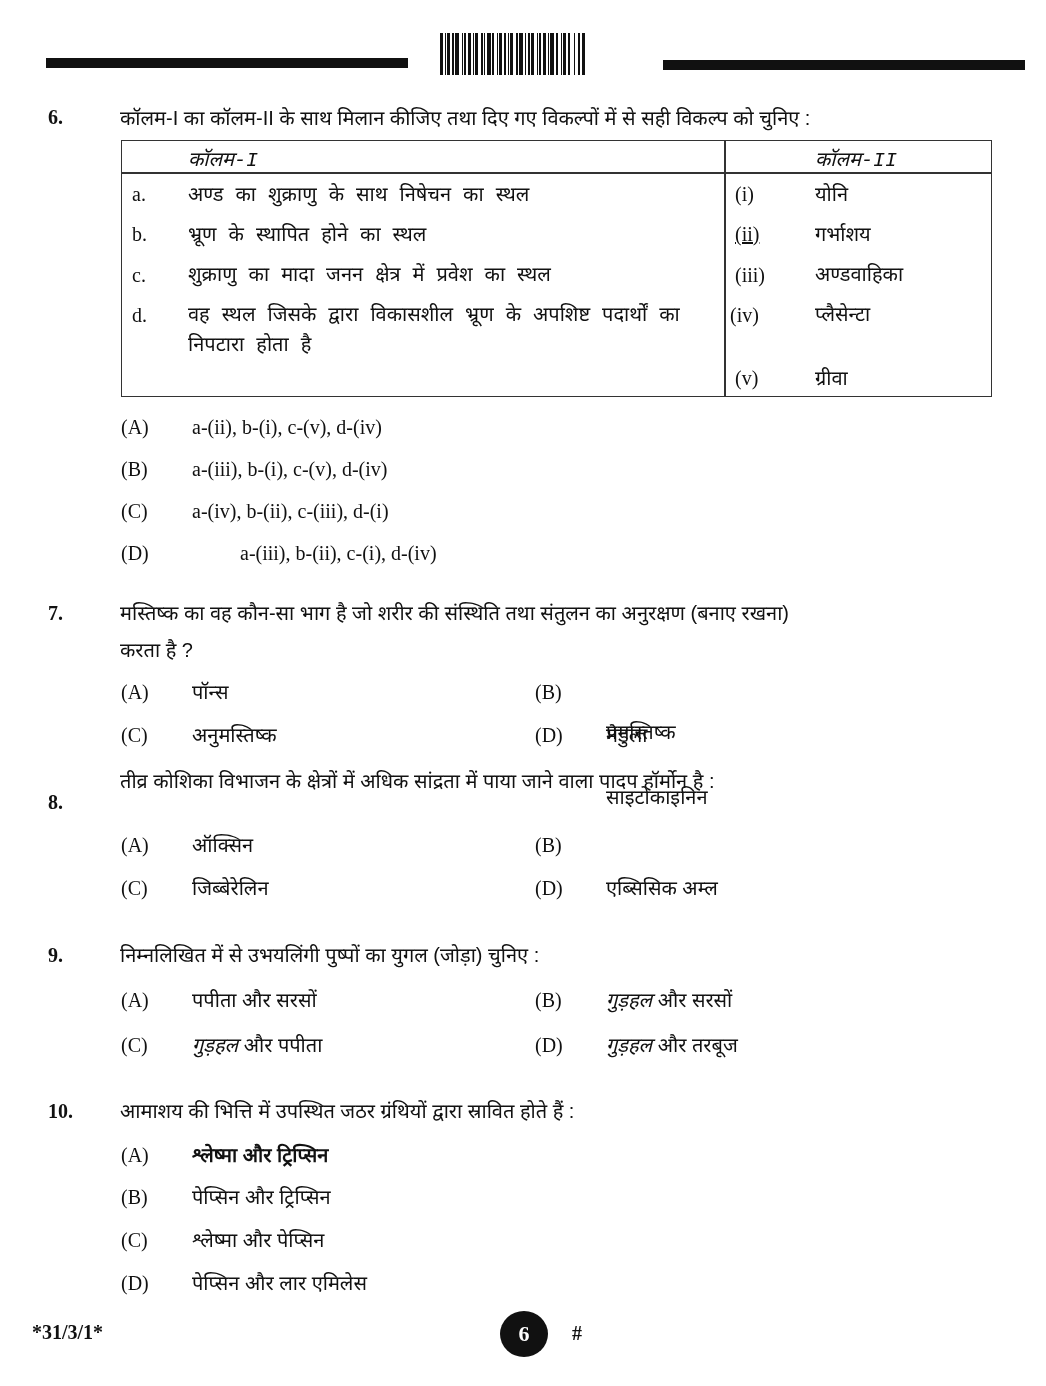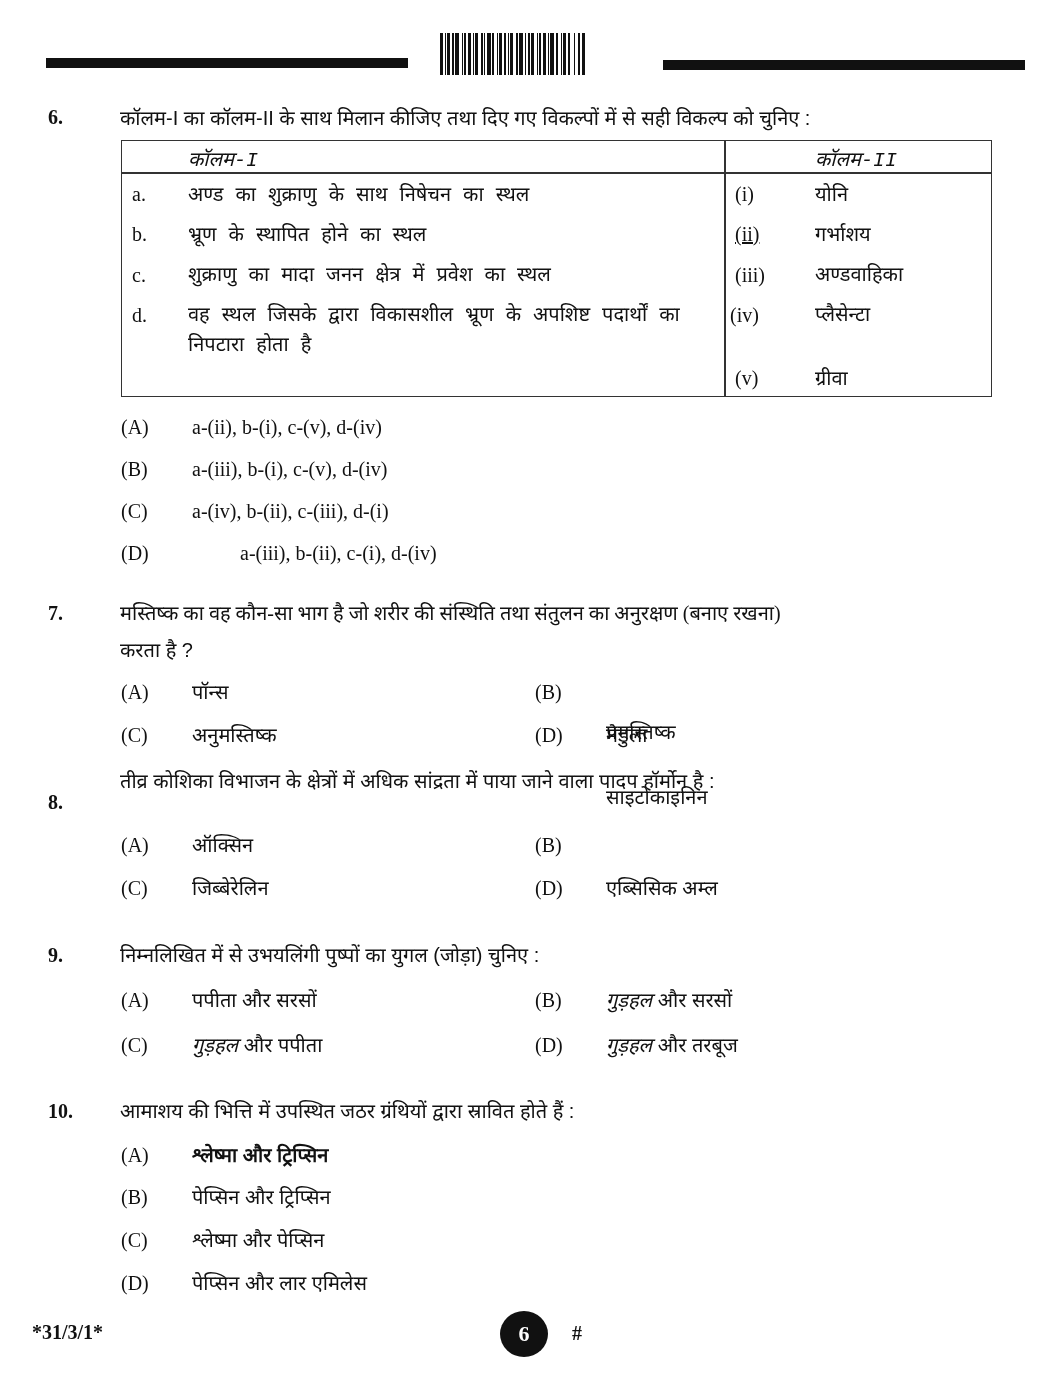--- a/index.html
+++ b/index.html
@@ -103,21 +103,21 @@
 <div class="opt-label" style="left:121px; top:416px;">(A)</div>
 <div class="opt-text serif" style="left:192px; top:416px;">a-(ii), b-(i), c-(v), d-(iv)</div>
 <div class="opt-label" style="left:121px; top:458px;">(B)</div>
 <div class="opt-text serif" style="left:192px; top:458px;">a-(iii), b-(i), c-(v), d-(iv)</div>
 <div class="opt-label" style="left:121px; top:500px;">(C)</div>
 <div class="opt-text serif" style="left:192px; top:500px;">a-(iv), b-(ii), c-(iii), d-(i)</div>
 <div class="opt-label" style="left:121px; top:542px;">(D)</div>
 <div class="opt-text serif" style="left:204px; top:542px;margin-left:36px;">a-(iii), b-(ii), c-(i), d-(iv)</div>
 
 <div class="qnum" style="top:602px;">7.</div>
-<div class="qtext" style="top:593px;font-family:Liberation Serif, serif;">मस्तिष्क का वह कौन-सा भाग है जो शरीर की संस्थिति तथा संतुलन का अनुरक्षण (बनाए रखना)</div>
+<div class="qtext" style="top:593px;">मस्तिष्क का वह कौन-सा भाग है जो शरीर की संस्थिति तथा संतुलन का अनुरक्षण (बनाए रखना)</div>
 <div class="qtext" style="top:630px;">करता है ?</div>
 <div class="opt-label" style="left:121px; top:681px;">(A)</div>
 <div class="opt-text" style="left:192px; top:678px;">पॉन्स</div>
 <div class="opt-label" style="left:535px; top:681px;">(B)</div>
 <div class="opt-text" style="left:606px; top:718px;">प्रमस्तिष्क</div>
 <div class="opt-label" style="left:121px; top:724px;">(C)</div>
 <div class="opt-text" style="left:192px; top:721px;">अनुमस्तिष्क</div>
 <div class="opt-label" style="left:535px; top:724px;">(D)</div>
 <div class="opt-text" style="left:606px; top:721px;">मेडुला</div>
 

